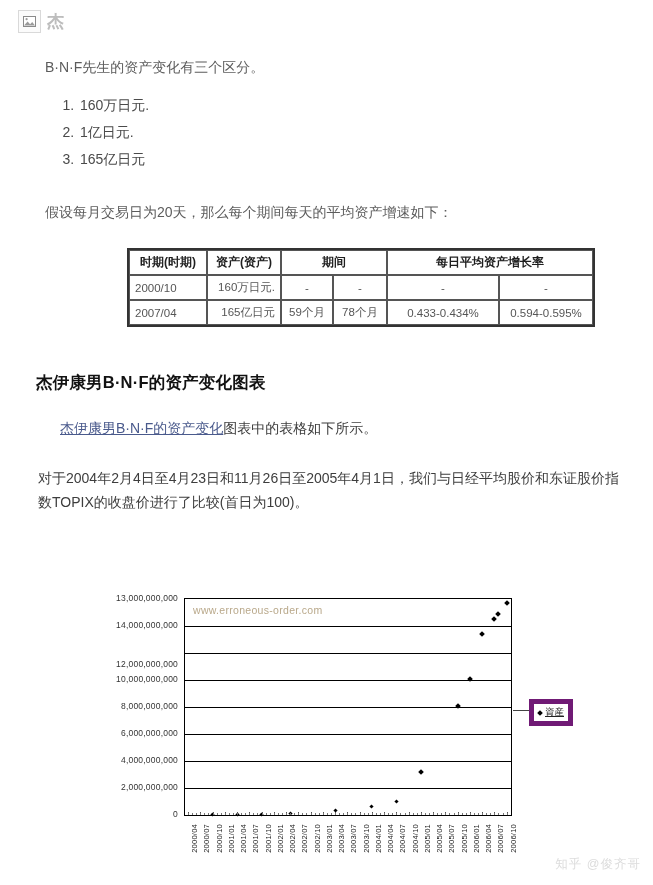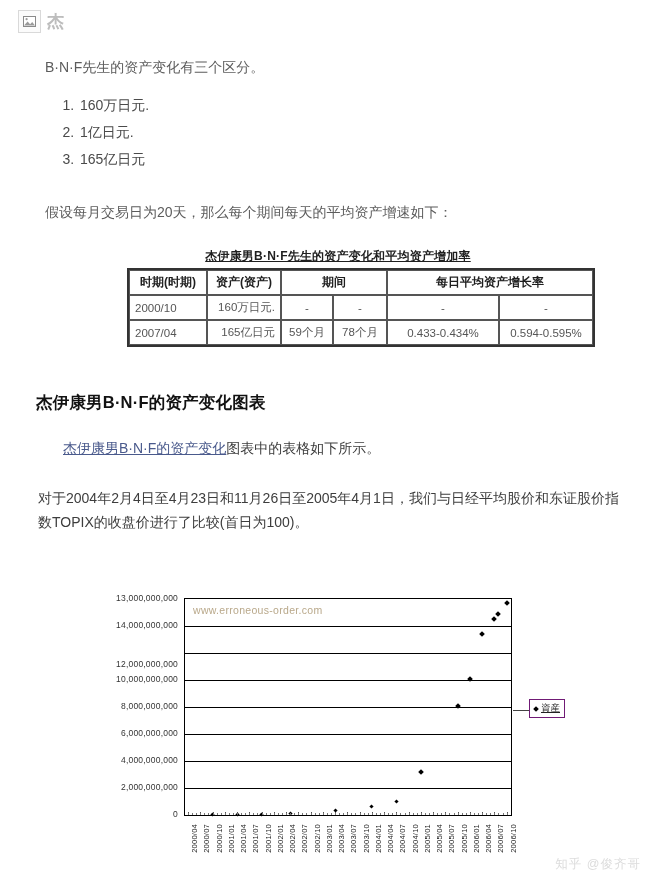--- a/index.html
+++ b/index.html
@@ -118,21 +118,21 @@
 
   
   .h2-title {
     font-size: 16.5px;
     font-weight: bold;
     color: #121212;
     padding: 0 0 0 36px;
     margin: 45px 0 0 0;
     letter-spacing: 0.2px;
   }
-  .p-chartlink { margin-top: 22px; padding-left: 38px; margin-left: 25px; }
+  .p-chartlink { margin-top: 22px; padding-left: 60px; }
   .p-compare   { margin-top: 26px; padding-left: 38px; padding-right: 24px; }
 
   
   .chart-wrap {
     position: absolute;
     left: 96px;
     top: 592px;
     width: 480px;
     height: 285px;
   }
@@ -193,21 +193,21 @@
     color: #222;
     white-space: nowrap;
     transform-origin: left top;
     transform: rotate(-90deg) translateX(-100%);
     letter-spacing: 0.2px;
   }
   .legend-box {
     position: absolute;
     left: 433px;
     top: 107px;
-    border: 1px solid #701a75;
+    border: 5px solid #701a75;
     background: #fff;
     font-size: 9.5px;
     color: #222;
     padding: 2px 4px;
     display: flex;
     align-items: center;
     gap: 3px;
     white-space: nowrap;
   }
   .legend-marker {
@@ -254,21 +254,20 @@
 
 <ol class="money-list">
   <li>160万日元.</li>
   <li>1亿日元.</li>
   <li>165亿日元</li>
 </ol>
 
 <p class="para p-assume">假设每月交易日为20天，那么每个期间每天的平均资产增速如下：</p>
 
 <div class="table-block">
-  <div class="table-caption">杰伊康男B·N·F先生的资产变化和平均资产增加率</div>
   <table class="asset-table">
     <thead>
       <tr>
         <th>时期(时期)</th>
         <th>资产(资产)</th>
         <th colspan="2">期间</th>
         <th colspan="2">每日平均资产增长率</th>
       </tr>
     </thead>
     <tbody>

